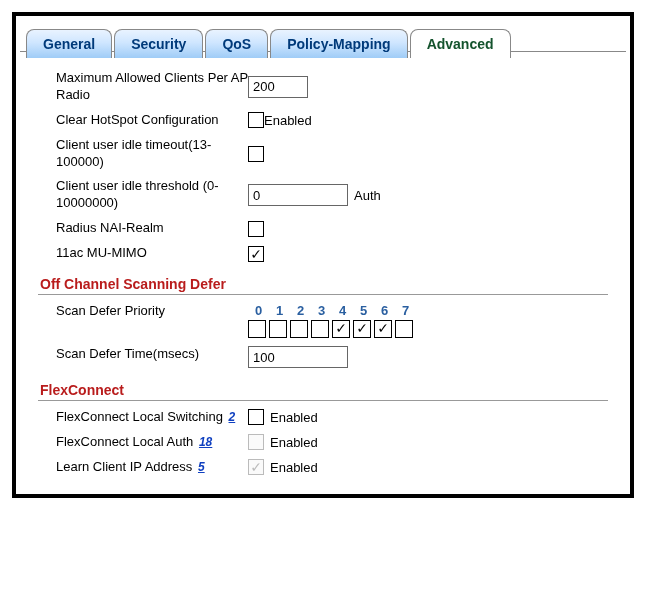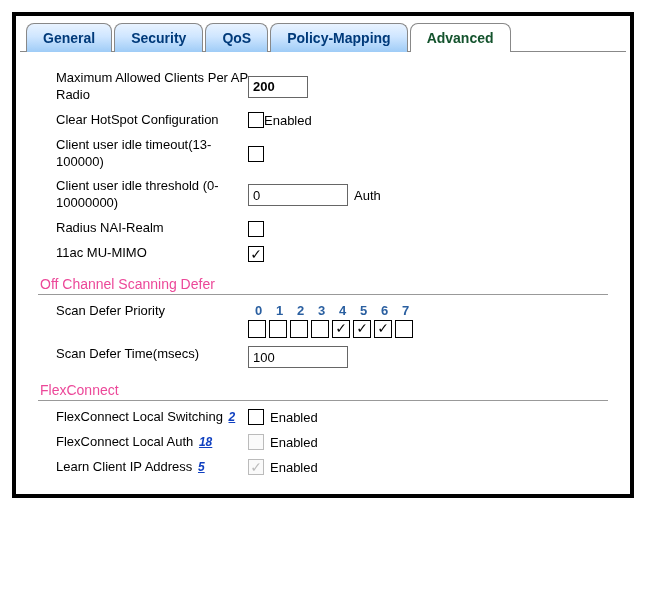--- a/index.html
+++ b/index.html
@@ -17,21 +17,21 @@
     padding: 6px 4px 10px 4px;
   }
   .tabs {
     display: flex;
     align-items: flex-end;
     border-bottom: 1px solid #888;
     padding-left: 6px;
   }
   .tab {
     position: relative;
-    top: 1px;
+    top: 7px;
     margin-right: 2px;
     padding: 6px 16px;
     font-weight: bold;
     font-size: 14px;
     border: 1px solid #888;
     border-bottom: none;
     border-top-left-radius: 8px;
     border-top-right-radius: 8px;
     background: linear-gradient(to bottom, #e9f3ff 0%, #cfe6ff 45%, #9fccf7 100%);
     color: #003a7a;
@@ -58,21 +58,21 @@
   .field-col {
     display: flex;
     align-items: center;
   }
   .txt {
     border: 1px solid #666;
     height: 22px;
     padding: 1px 4px;
     font-size: 13px;
   }
-  .txt.small { width: 60px; font-weight: bold; }
+  .txt.small { width: 60px; }
   .txt.med { width: 100px; }
   .checkbox {
     width: 16px;
     height: 16px;
     border: 1px solid #000;
     display: inline-flex;
     align-items: flex-start;
     justify-content: center;
     font-size: 14px;
     line-height: 14px;
@@ -80,22 +80,22 @@
     background: #fff;
   }
   .checkbox.disabled {
     border-color: #bbb;
     color: #bbb;
     cursor: default;
     background: #fafafa;
   }
   .checkbox.checked::after { content: "\2713"; }
   .section-title {
-    color: #ec4899;
-    font-weight: normal;
+    color: #b91c1c;
+    font-weight: bold;
     font-size: 14px;
     margin: 14px 0 2px 2px;
   }
   .hr {
     border: none;
     border-top: 1px solid #999;
     margin: 2px 0 6px 0;
   }
   .priority-block {
     display: inline-block;

